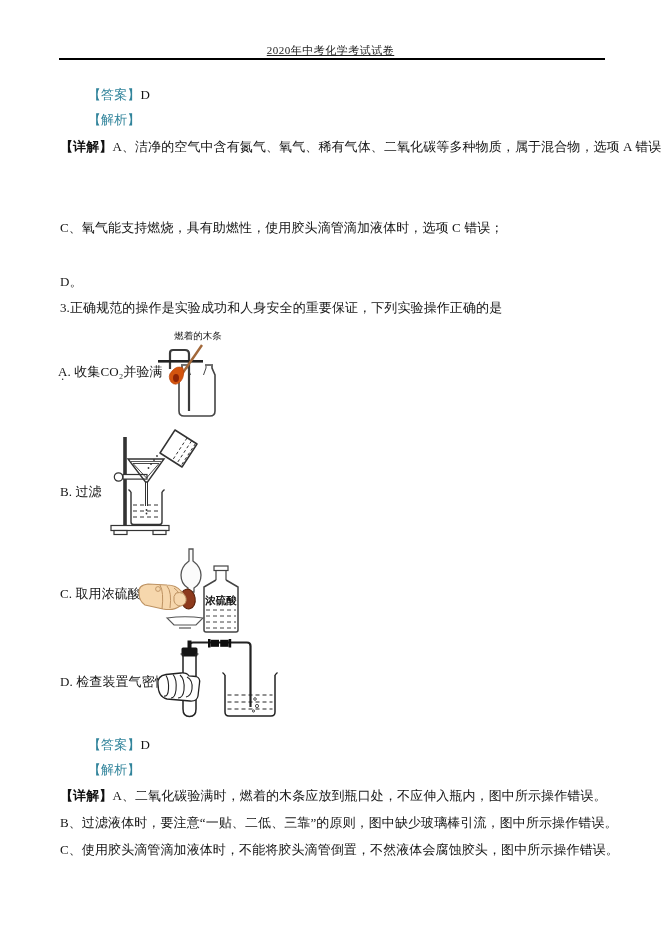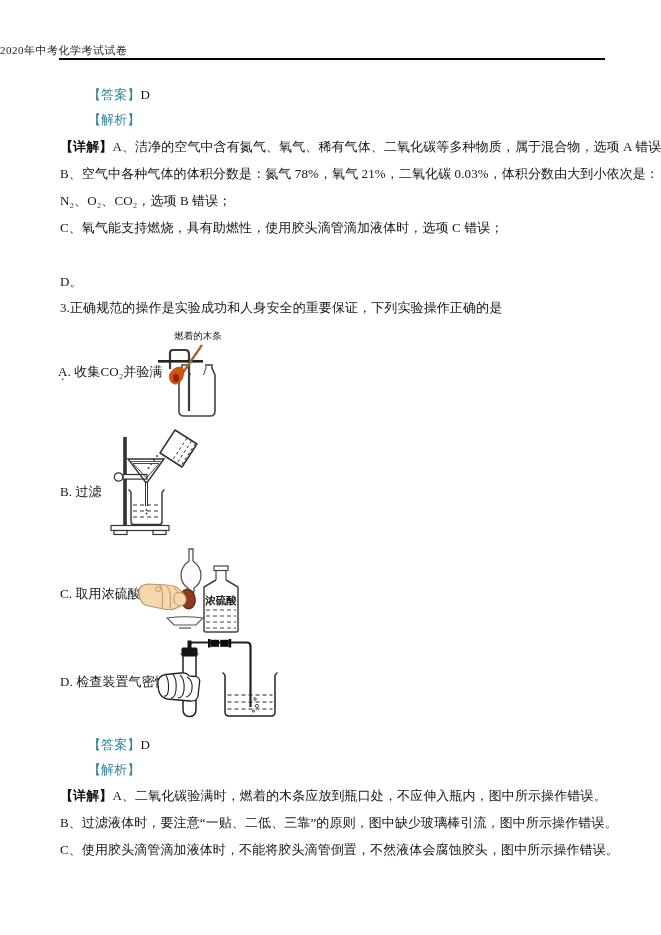--- a/index.html
+++ b/index.html
@@ -5,39 +5,37 @@
   html,body{margin:0;padding:0;background:#888;}
   #page{
     position:relative;width:661px;height:935px;margin:0 auto;
     background:#ffffff;overflow:hidden;
     font-family:"Liberation Serif","DejaVu Serif",serif;
     color:#151515;
   }
   .tl{position:absolute;font-size:13px;line-height:17px;white-space:nowrap;letter-spacing:.1px;}
   .teal{color:#31849B;margin-left:28px;}
   .dk{font-weight:bold;color:#111;}
-  .hdr{position:absolute;top:43px;left:0;width:100%;font-size:11px;color:#222;letter-spacing:.5px;}
+  .hdr{position:absolute;top:43px;left:0;width:100%;text-align:center;font-size:11px;color:#222;letter-spacing:.5px;text-decoration:underline;}
   .rule{position:absolute;top:58px;left:59px;width:546px;height:2px;background:#000;}
   .figsvg{position:absolute;}
   svg text{font-family:"Liberation Serif","DejaVu Serif",serif;fill:#151515;}
   .stray{position:absolute;font-size:13px;color:#333;}
 </style>
 </head>
 <body>
 
 <div id="page">
 
   <div class="hdr">2020年中考化学考试试卷</div>
   <div class="rule"></div>
 
   <div class="tl" style="left:60px;top:86px"><span class="teal">【答案】</span><span>D</span></div>
   <div class="tl" style="left:60px;top:111px"><span class="teal">【解析】</span></div>
   <div class="tl" style="left:60px;top:138px"><span class="dk">【详解】</span><span>A、洁净的空气中含有氮气、氧气、稀有气体、二氧化碳等多种物质，属于混合物，选项 A 错误；</span></div>
-  <div class="tl" style="left:60px;top:165px">B、空气中各种气体的体积分数是：氮气 78%，氧气 21%，二氧化碳 0.03%，体积分数由大到小依次是：</div>
-  <div class="tl" style="left:60px;top:192px">N₂、O₂、CO₂，选项 B 错误；</div>
   <div class="tl" style="left:60px;top:219px">C、氧气能支持燃烧，具有助燃性，使用胶头滴管滴加液体时，选项 C 错误；</div>
   <div class="tl" style="left:60px;top:273px">D。</div>
 
   <div class="tl" style="left:60px;top:299px">3.正确规范的操作是实验成功和人身安全的重要保证，下列实验操作正确的是</div>
 
   <div class="tl" style="left:58px;top:363px">A. 收集CO₂并验满</div>
   <div class="stray" style="left:61px;top:368px">.</div>
 
   <svg class="figsvg" style="left:156px;top:328px" width="140" height="96" viewBox="0 0 140 96">
     <text x="42" y="11" text-anchor="middle" font-size="9.5">燃着的木条</text>

